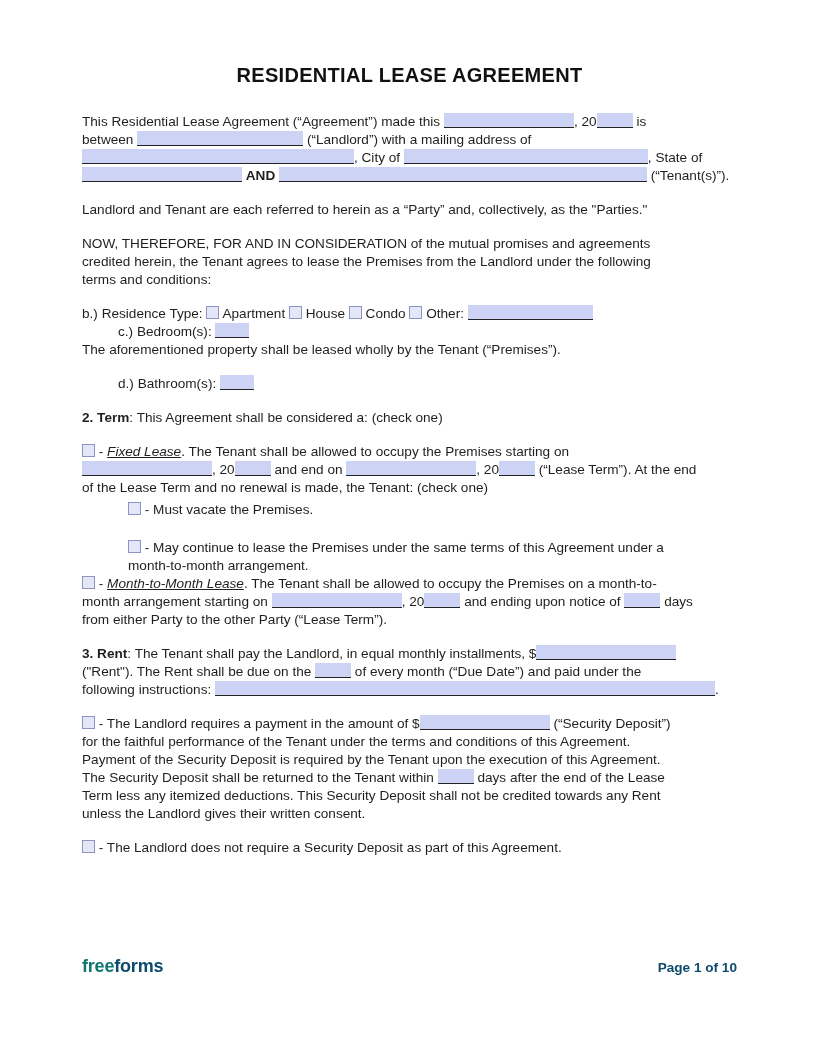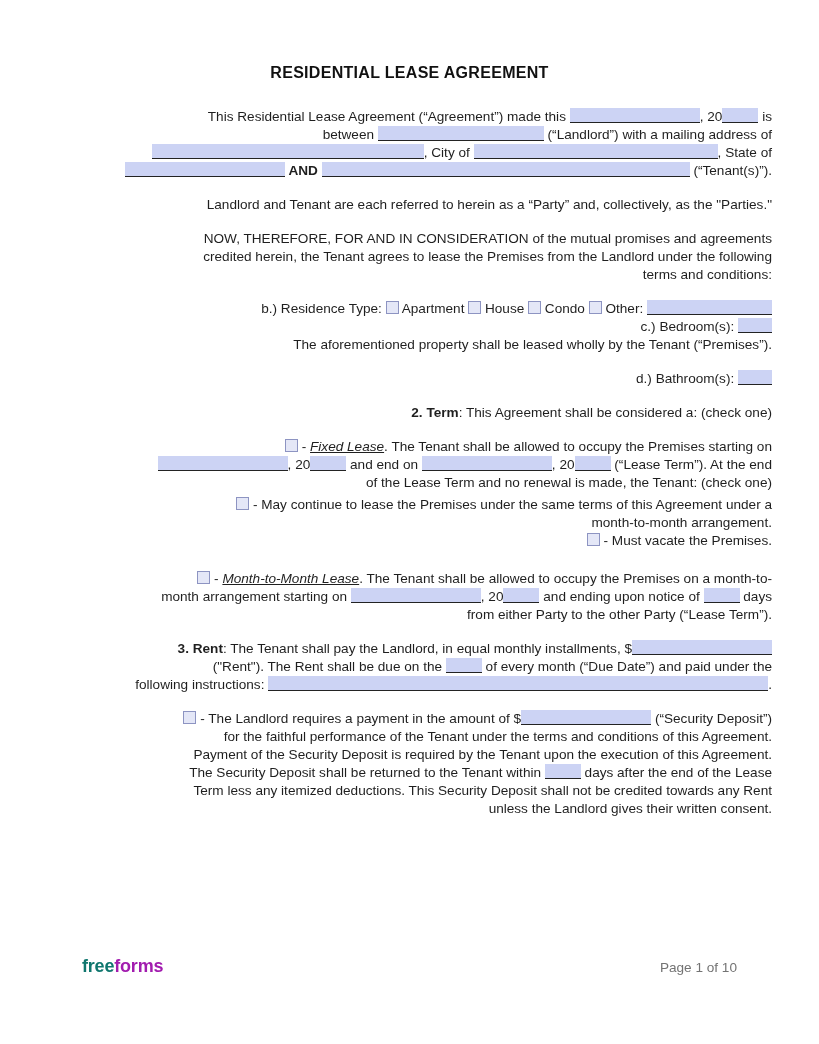--- a/index.html
+++ b/index.html
@@ -2,64 +2,65 @@
 <html><head>
 <meta charset="utf-8">
 <style>
   html,body{margin:0;padding:0;background:#ffffff;}
   .page{
     width:819px;height:1044px;background:#ffffff;position:relative;
     font-family:"Liberation Sans",sans-serif;color:#1f1f1f;overflow:hidden;
   }
   .doc{position:absolute;left:82px;top:64px;width:690px;}
   .title{
-    font-size:16px;font-weight:bold;text-align:center;
+    font-size:20px;font-weight:bold;text-align:center;
     margin:0 0 26px 0;width:655px;letter-spacing:0.3px;color:#111;
   }
-  .para{font-size:13.6px;line-height:18px;margin:0 0 16px 0;white-space:nowrap;text-align:right;}
+  .para{font-size:13.6px;line-height:18px;margin:0 0 16px 0;white-space:nowrap;}
   .para span{white-space:pre;}
   .b{font-weight:bold;}
   .iu{font-style:italic;text-decoration:underline;margin-top:24px;}
   .blank{
     background:#ccd3f4;border-bottom:1px solid #232323;
     display:inline-block;height:14px;vertical-align:-2px;
   }
   .cb{
     display:inline-block;width:11px;height:11px;background:#e4e7f7;
     border:1px solid #8d94c2;vertical-align:-1px;box-sizing:content-box;
   }
   .footer{
     position:absolute;left:82px;right:82px;top:956px;
     display:flex;justify-content:space-between;align-items:baseline;
   }
   .logo{font-size:18px;font-weight:bold;letter-spacing:-0.2px;}
   .logo-free{color:#0f766e;}
-  .logo-forms{color:#a21caf;}
-  .page-num{font-size:13.6px;color:#737373;}
+  .logo-forms{color:#0c4a6e;}
+  .page-num{font-size:13.6px;color:#0c4a6e;font-weight:bold;}
 </style>
 </head>
 <body>
 
 <div class="page">
   <div class="doc">
     <h1 class="title">RESIDENTIAL LEASE AGREEMENT</h1>
     <main id="doc-body">
         <p class="para"><span class="x">This Residential Lease Agreement (“Agreement”) made this </span><span class="blank" style="width: 130px;"></span><span class="x">, 20</span><span class="blank" style="width: 36px;"></span><span class="x"> is</span><br><span class="x">between </span><span class="blank" style="width: 166px;"></span><span class="x"> (“Landlord”) with a mailing address of</span><br><span class="blank" style="width: 272px;"></span><span class="x">, City of </span><span class="blank" style="width: 244px;"></span><span class="x">, State of</span><br><span class="blank" style="width: 160px;"></span><span class="x"> </span><span class="b">AND</span><span class="x"> </span><span class="blank" style="width: 368px;"></span><span class="x"> (“Tenant(s)”).</span></p>
         <p class="para"><span class="x">Landlord and Tenant are each referred to herein as a “Party” and, collectively, as the "Parties."</span></p>
         <p class="para"><span class="x">NOW, THEREFORE, FOR AND IN CONSIDERATION of the mutual promises and agreements</span><br><span class="x">credited herein, the Tenant agrees to lease the Premises from the Landlord under the following</span><br><span class="x">terms and conditions:</span></p>
-        <p class="para" style="margin-left: 36px; margin-bottom: 0px;"><span class="x">b.) Residence Type: </span><span class="cb"></span><span class="x"> Apartment </span><span class="cb"></span><span class="x"> House </span><span class="cb"></span><span class="x"> Condo </span><span class="cb"></span><span class="x"> Other: </span><span class="blank" style="width: 125px;"></span></p>
+        <p class="para" style="margin-bottom: 0px;"><span class="x">b.) Residence Type: </span><span class="cb"></span><span class="x"> Apartment </span><span class="cb"></span><span class="x"> House </span><span class="cb"></span><span class="x"> Condo </span><span class="cb"></span><span class="x"> Other: </span><span class="blank" style="width: 125px;"></span></p>
         <p class="para" style="margin-left: 36px; margin-bottom: 0px;"><span class="x">c.) Bedroom(s): </span><span class="blank" style="width: 34px;"></span></p>
         <p class="para"><span class="x">The aforementioned property shall be leased wholly by the Tenant (“Premises”).</span></p>
         <p class="para" style="margin-left: 36px;"><span class="x">d.) Bathroom(s): </span><span class="blank" style="width: 34px;"></span></p>
         <p class="para"><span class="b">2. Term</span><span class="x">: This Agreement shall be considered a: (check one)</span></p>
         <p class="para" style="margin-bottom: 4px;"><span class="cb"></span><span class="x"> - </span><span class="iu">Fixed Lease</span><span class="x">. The Tenant shall be allowed to occupy the Premises starting on</span><br><span class="blank" style="width: 130px;"></span><span class="x">, 20</span><span class="blank" style="width: 36px;"></span><span class="x"> and end on </span><span class="blank" style="width: 130px;"></span><span class="x">, 20</span><span class="blank" style="width: 36px;"></span><span class="x"> (“Lease Term”). At the end</span><br><span class="x">of the Lease Term and no renewal is made, the Tenant: (check one)</span></p>
+        <p class="para" style="margin-left: 46px; margin-bottom: 20px;"><span class="cb"></span><span class="x"> - Must vacate the Premises.</span></p>
         <p class="para" style="margin-left: 46px; margin-bottom: 0px;"><span class="cb"></span><span class="x"> - May continue to lease the Premises under the same terms of this Agreement under a</span><br><span class="x">month-to-month arrangement.</span></p>
-        <p class="para" style="margin-left: 46px; margin-bottom: 20px;"><span class="cb"></span><span class="x"> - Must vacate the Premises.</span></p>
         <p class="para"><span class="cb"></span><span class="x"> - </span><span class="iu">Month-to-Month Lease</span><span class="x">. The Tenant shall be allowed to occupy the Premises on a month-to-</span><br><span class="x">month arrangement starting on </span><span class="blank" style="width: 130px;"></span><span class="x">, 20</span><span class="blank" style="width: 36px;"></span><span class="x"> and ending upon notice of </span><span class="blank" style="width: 36px;"></span><span class="x"> days</span><br><span class="x">from either Party to the other Party (“Lease Term”).</span></p>
         <p class="para"><span class="b">3. Rent</span><span class="x">: The Tenant shall pay the Landlord, in equal monthly installments, $</span><span class="blank" style="width: 140px;"></span><br><span class="x">("Rent"). The Rent shall be due on the </span><span class="blank" style="width: 36px;"></span><span class="x"> of every month (“Due Date”) and paid under the</span><br><span class="x">following instructions: </span><span class="blank" style="width: 500px;"></span><span class="x">.</span></p>
         <p class="para"><span class="cb"></span><span class="x"> - The Landlord requires a payment in the amount of $</span><span class="blank" style="width: 130px;"></span><span class="x"> (“Security Deposit”)</span><br><span class="x">for the faithful performance of the Tenant under the terms and conditions of this Agreement.</span><br><span class="x">Payment of the Security Deposit is required by the Tenant upon the execution of this Agreement.</span><br><span class="x">The Security Deposit shall be returned to the Tenant within </span><span class="blank" style="width: 36px;"></span><span class="x"> days after the end of the Lease</span><br><span class="x">Term less any itemized deductions. This Security Deposit shall not be credited towards any Rent</span><br><span class="x">unless the Landlord gives their written consent.</span></p>
+        <p class="para"><span class="cb"></span><span class="x"> - The Landlord does not require a Security Deposit as part of this Agreement.</span></p>
       </main>
   </div>
   <footer class="footer">
     <div class="logo"><span class="logo-free">free</span><span class="logo-forms">forms</span></div>
     <div class="page-num">Page 1 of 10</div>
   </footer>
 </div>
 
 </body></html>

